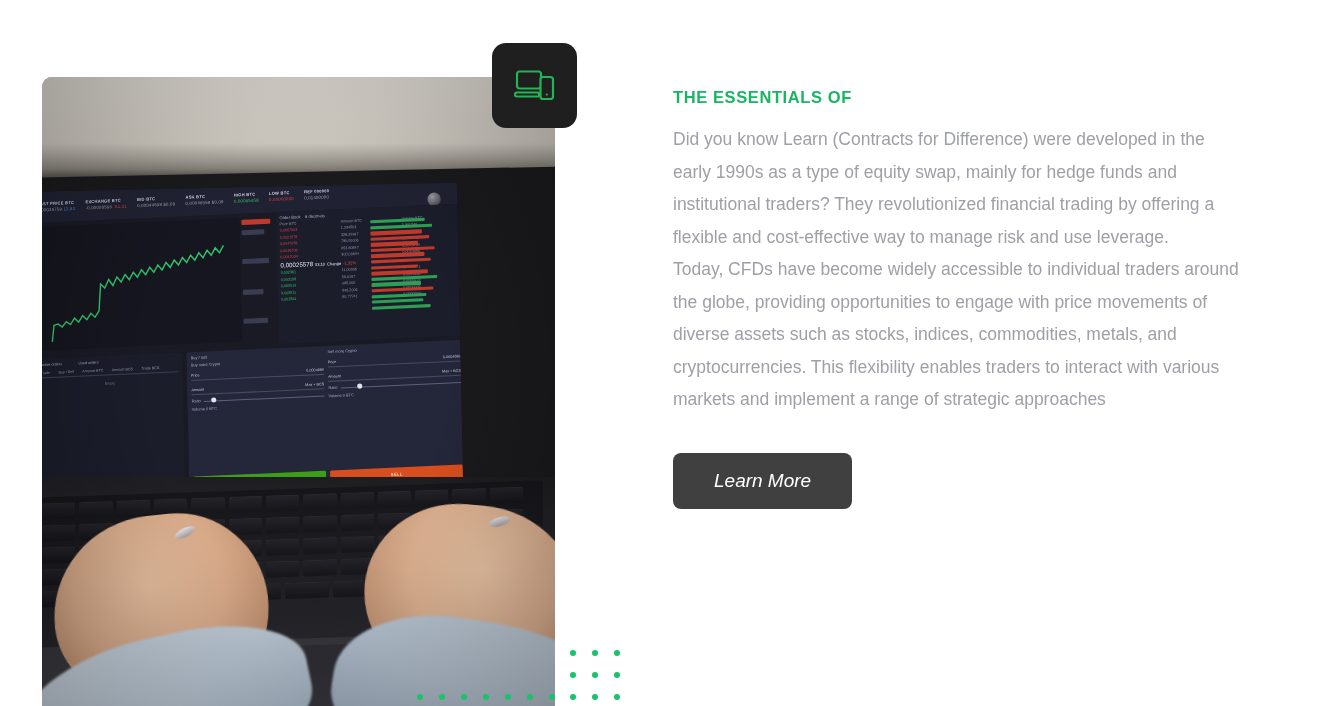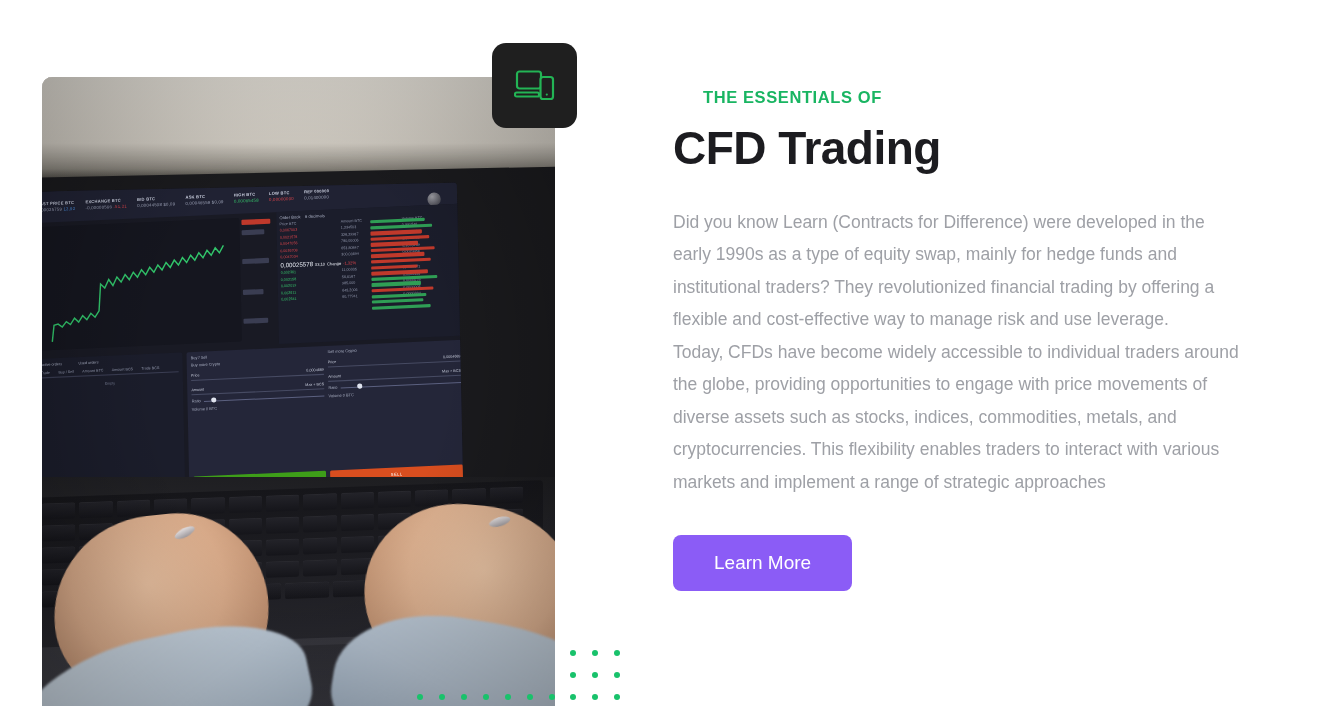--- a/index.html
+++ b/index.html
@@ -753,20 +753,19 @@
     <span class="dot" style="left:483px; top:694px; background:#19C26B;"></span>
     <span class="dot" style="left:505px; top:694px; background:#19C26B;"></span>
     <span class="dot" style="left:527px; top:694px; background:#19C26B;"></span>
     <span class="dot" style="left:549px; top:694px; background:#19C26B;"></span>
     <span class="dot" style="left:570px; top:694px; background:#19C26B;"></span>
     <span class="dot" style="left:592px; top:694px; background:#19C26B;"></span>
     <span class="dot" style="left:614px; top:694px; background:#19C26B;"></span>
   </div>
 
   <div class="text-col">
-    <p class="eyebrow" style="color:#19B562;margin-left:30px;">THE ESSENTIALS OF</p>
-    <h1 class="headline">CFD Trading</h1>
+    <p class="eyebrow" style="color:#19B562;">THE ESSENTIALS OF</p>
     <p class="body-copy">Did you know Learn (Contracts for Difference) were developed in the early 1990s as a type of equity swap, mainly for hedge funds and institutional traders? They revolutionized financial trading by offering a flexible and cost-effective way to manage risk and use leverage.</p>
     <p class="body-copy">Today, CFDs have become widely accessible to individual traders around the globe, providing opportunities to engage with price movements of diverse assets such as stocks, indices, commodities, metals, and cryptocurrencies. This flexibility enables traders to interact with various markets and implement a range of strategic approaches</p>
-    <button class="cta" style="background:#8b5cf6;">Learn More</button>
+    <button class="cta" style="background:#404040;font-style:italic;">Learn More</button>
   </div>
 
 </div>
 
 </body></html>

